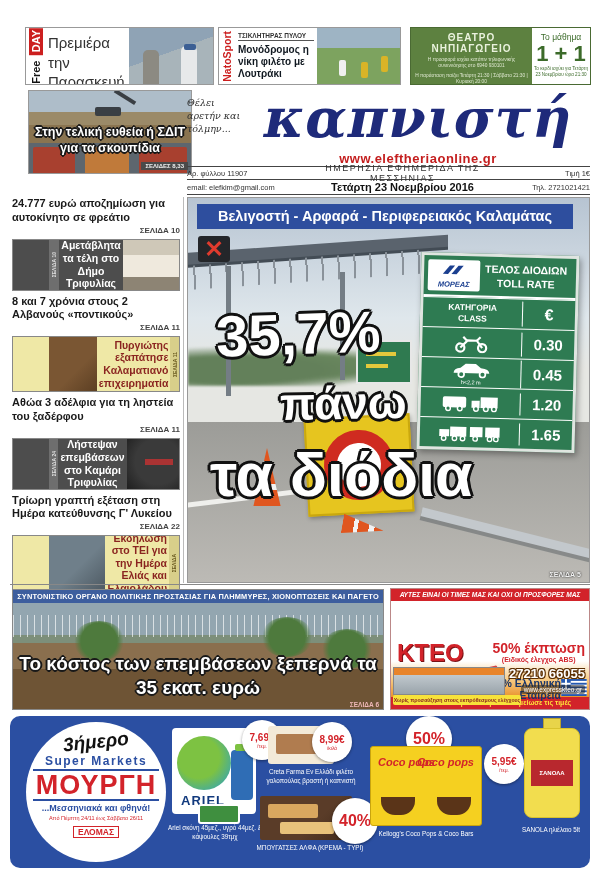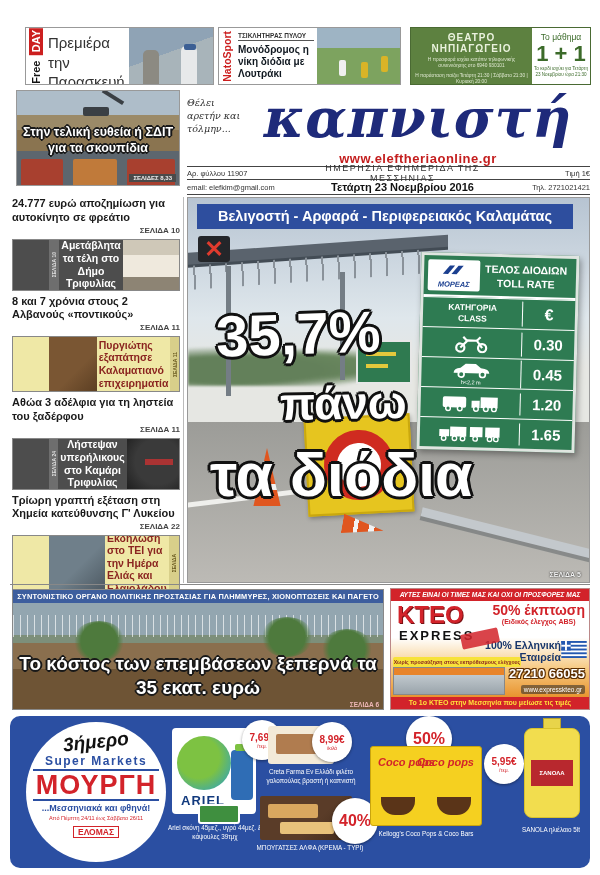--- a/index.html
+++ b/index.html
@@ -39,21 +39,21 @@
   .ad-theatre { left:410px; width:181px; background:#5d8140; border-color:#4a6a33; }
   .th-left { flex:1; padding:4px 4px 2px; text-align:center; }
   .th-title { font-weight:bold; font-size:10px; letter-spacing:1px; color:#eaf2dd; }
   .th-note { font-size:4.8px; color:#dfe8d0; line-height:1.35; margin-top:3px; }
   .th-offer { width:58px; background:#fff; text-align:center; padding-top:4px; }
   .th-offer-label { color:#3c6b2a; font-size:8.5px; }
   .th-offer-big { color:#3c6b2a; font-weight:bold; font-size:22px; line-height:1.05; }
   .th-offer-note { color:#3c6b2a; font-size:4.6px; line-height:1.3; padding:1px 2px; }
 
   
-  .teaser { left:16px; top:90px; width:164px; height:96px; border:1px solid #999; overflow:hidden;
+  .teaser { left:28px; top:90px; width:164px; height:84px; border:1px solid #999; overflow:hidden;
             background:linear-gradient(180deg,#aebdc9 0 26%,#9b8a68 26% 42%,#8a7450 42% 64%,#5d666e 64% 100%); }
   .tz-exc { position:absolute; left:66px; top:16px; width:26px; height:9px; background:#3a3f44; border-radius:2px; }
   .tz-arm { position:absolute; left:84px; top:4px; width:24px; height:4px; background:#3a3f44; transform:rotate(32deg); }
   .tz-truck { position:absolute; bottom:0; height:26px; border-radius:2px 2px 0 0; }
   .tz-t1 { left:4px; width:42px; background:#a8402f; }
   .tz-t2 { left:56px; width:44px; background:#c07a3a; }
   .tz-t3 { right:4px; width:48px; background:#a8402f; }
   .teaser-headline { position:absolute; left:2px; right:2px; top:34px; text-align:center; font-weight:bold; font-size:12.5px; line-height:1.25; }
   .teaser-badge { position:absolute; right:3px; bottom:3px; background:#4a4a4a; color:#eee; font-weight:bold; font-size:6px; padding:1px 4px; }
 
@@ -78,21 +78,21 @@
   .sb-box { display:flex; border:1px solid #888; overflow:hidden; position:relative;padding-left:36px; }
   .sb-dark { background:#4d4d4d; height:52px; }
   .sb-strip { width:10px; background:#6e6e6e; display:flex; align-items:center; justify-content:center; }
   .sb-strip span { font-size:5px; color:#ddd; font-weight:bold; }
   .sb-dark .sb-bh { flex:1; color:#fff; font-weight:bold; font-size:10.5px; line-height:1.2; display:flex; align-items:center; justify-content:center; text-align:center; padding:2px; }
   .sb-pic { width:56px; }
   .pic-house { background:linear-gradient(180deg,#cfc8b8 0 30%,#efe9dd 30% 75%,#8d8474 75% 100%); }
   .pic-mask { background:radial-gradient(circle at 60% 45%, #3a3a3a 0 55%, #1f1f1f 100%); position:relative; }
   .pic-mask:after { content:""; position:absolute; left:18px; top:20px; width:28px; height:6px; background:#a33; }
   .sb-yellow { background:#efe8a6; height:56px; }
-  .sb-yellow .sb-bh { flex:1; color:#8a2420; font-weight:bold; font-size:10.5px; line-height:1.2; display:flex; align-items:center; justify-content:center; text-align:left; padding:2px; }
+  .sb-yellow .sb-bh { flex:1; color:#8a2420; font-weight:bold; font-size:10.5px; line-height:1.2; display:flex; align-items:center; justify-content:center; text-align:right; padding:2px; }
   .sb-yellow .sb-strip { background:#d8cf8a; } .sb-yellow .sb-strip span { color:#6a5a20; }
   .pic-gavel { background:linear-gradient(135deg,#7a5633 0 60%,#5c3f23 100%); }
   .pic-meet { background:linear-gradient(135deg,#6f7f8a 0 55%,#4e5a63 100%); }
   .vdiv { left:183px; top:197px; width:1px; height:386px; background:#bbb; }
 
   
   .story { left:187px; top:197px; width:403px; height:386px; border:1px solid #999; overflow:hidden;
            background:linear-gradient(180deg,#b7c4d2 0,#dfe7ec 120px,#e6e7e3 170px,#e6e7e3 100%); }
   .road { position:absolute; left:0; bottom:0; width:100%; height:160px; background:linear-gradient(180deg,#9c9c98,#bcbab5); }
   .road-edge { position:absolute; left:-10px; bottom:88px; width:240px; height:5px; background:#efefec; transform:rotate(-7deg); }
@@ -149,21 +149,21 @@
   .f-fence { position:absolute; left:0; top:12px; width:100%; height:22px;
              background:repeating-linear-gradient(90deg, rgba(255,255,255,.65) 0 1px, transparent 1px 7px); }
   .f-tree { position:absolute; width:52px; height:40px; border-radius:50%; background:radial-gradient(circle,#4e7a3d 0 55%, transparent 75%); }
   .ft1 { left:60px; top:18px; } .ft2 { right:70px; top:14px; } .ft3 { right:10px; top:26px; }
   .f-head { position:absolute; left:0; right:0; bottom:8px; text-align:center; font-weight:bold; font-size:19px; line-height:1.3; }
   .f-badge { position:absolute; right:4px; bottom:1px; color:#f0b9b9; font-weight:bold; font-size:6.5px; }
 
   .kteo { left:390px; top:588px; width:200px; height:122px; border:1px solid #b88; display:flex; flex-direction:column; overflow:hidden; }
   .k-top { background:#d2232a; color:#fff; font-weight:bold; font-style:italic; font-size:6.6px; height:12px; line-height:12px; text-align:center; }
   .k-bot { background:#d2232a; color:#ffe03a; font-weight:bold; font-size:7px; height:12px; line-height:12px; text-align:center; }
-  .k-body { position:relative; flex:1; background:linear-gradient(180deg,#ffffff 0 38%,#f6c77d 72%,#e8932e 100%); }
+  .k-body { position:relative; flex:1; background:linear-gradient(180deg,#ffffff 0 38%,#f6c77d 72%,#e8932e 100%);margin-top:38px; }
   .k-kteo { position:absolute; left:6px; top:2px; color:#d2232a; font-weight:bold; font-size:24px; line-height:1; text-shadow:1px 1px 0 #7a1114; }
   .k-express { position:absolute; left:8px; top:27px; color:#111; font-weight:bold; font-size:13px; letter-spacing:2px; }
   .k-disc { position:absolute; right:4px; top:2px; text-align:center; color:#d2232a; font-weight:bold; font-size:14px; line-height:1.1; }
   .k-disc-note { font-size:7px; }
   .k-greek { position:absolute; right:28px; top:38px; text-align:right; color:#16356b; font-weight:bold; font-size:10.5px; line-height:1.15; }
   .k-flag { position:absolute; right:2px; top:40px; }
   .k-stamp { position:absolute; left:70px; top:30px; width:38px; height:15px; background:#d2232a; transform:rotate(-12deg); opacity:.85; border-radius:2px; }
   .k-yellow { position:absolute; left:2px; top:56px; width:128px; height:10px; background:#f7e23a; color:#8a2420; font-weight:bold; font-size:5.2px; line-height:10px; text-align:center; border-radius:2px; }
   .k-shop { position:absolute; left:2px; bottom:2px; width:112px; height:28px; background:linear-gradient(#cfd6da,#9aa4ab); border:1px solid #888; }
   .k-shop i { position:absolute; left:0; top:0; width:100%; height:7px; background:#e8842a; }
@@ -226,21 +226,21 @@
       <i class="fd-cap"></i>
     </div>
   </div>
 
   <div class="abs topad ad-natosport">
     <div class="ns-brand">
       <span class="vtxt">NatoSport</span>
     </div>
     <div class="ns-content">
       <div class="ns-kicker">ΤΣΙΚΛΗΤΗΡΑΣ ΠΥΛΟΥ</div>
-      <div class="ns-text">Μονόδρομος η νίκη διόδια με Λουτράκι</div>
+      <div class="ns-text">Μονόδρομος η νίκη φιλέτο με Λουτράκι</div>
     </div>
     <div class="ns-photo">
       <i class="pl pl-w"></i>
       <i class="pl pl-y1"></i>
       <i class="pl pl-y2"></i>
     </div>
   </div>
 
   <div class="abs topad ad-theatre">
     <div class="th-left">
@@ -312,26 +312,26 @@
 
     <div class="sb-text">
       <div class="sb-h">Αθώα 3 αδέλφια για τη ληστεία του ξαδέρφου</div>
       <div class="sb-page">ΣΕΛΙΔΑ 11</div>
     </div>
 
     <div class="sb-box sb-dark">
       <div class="sb-strip">
           <span class="vtxt">ΣΕΛΙΔΑ 24</span>
         </div>
-      <div class="sb-bh">Λήστεψαν υπερήλικους στο Καμάρι Τριφυλίας</div>
+      <div class="sb-bh">Λήστεψαν επεμβάσεων στο Καμάρι Τριφυλίας</div>
       <div class="sb-pic pic-mask"></div>
     </div>
 
     <div class="sb-text">
-      <div class="sb-h">Τρίωρη γραπτή εξέταση στη Χημεία κατεύθυνσης Γ' Λυκείου</div>
+      <div class="sb-h">Τρίωρη γραπτή εξέταση στη Ημέρα κατεύθυνσης Γ' Λυκείου</div>
       <div class="sb-page">ΣΕΛΙΔΑ 22</div>
     </div>
 
     <div class="sb-box sb-yellow">
       <div class="sb-pic pic-meet"></div>
       <div class="sb-bh">Εκδήλωση στο ΤΕΙ για την Ημέρα Ελιάς και Ελαιολάδου</div>
       <div class="sb-strip">
           <span class="vtxt">ΣΕΛΙΔΑ</span>
         </div>
     </div>

